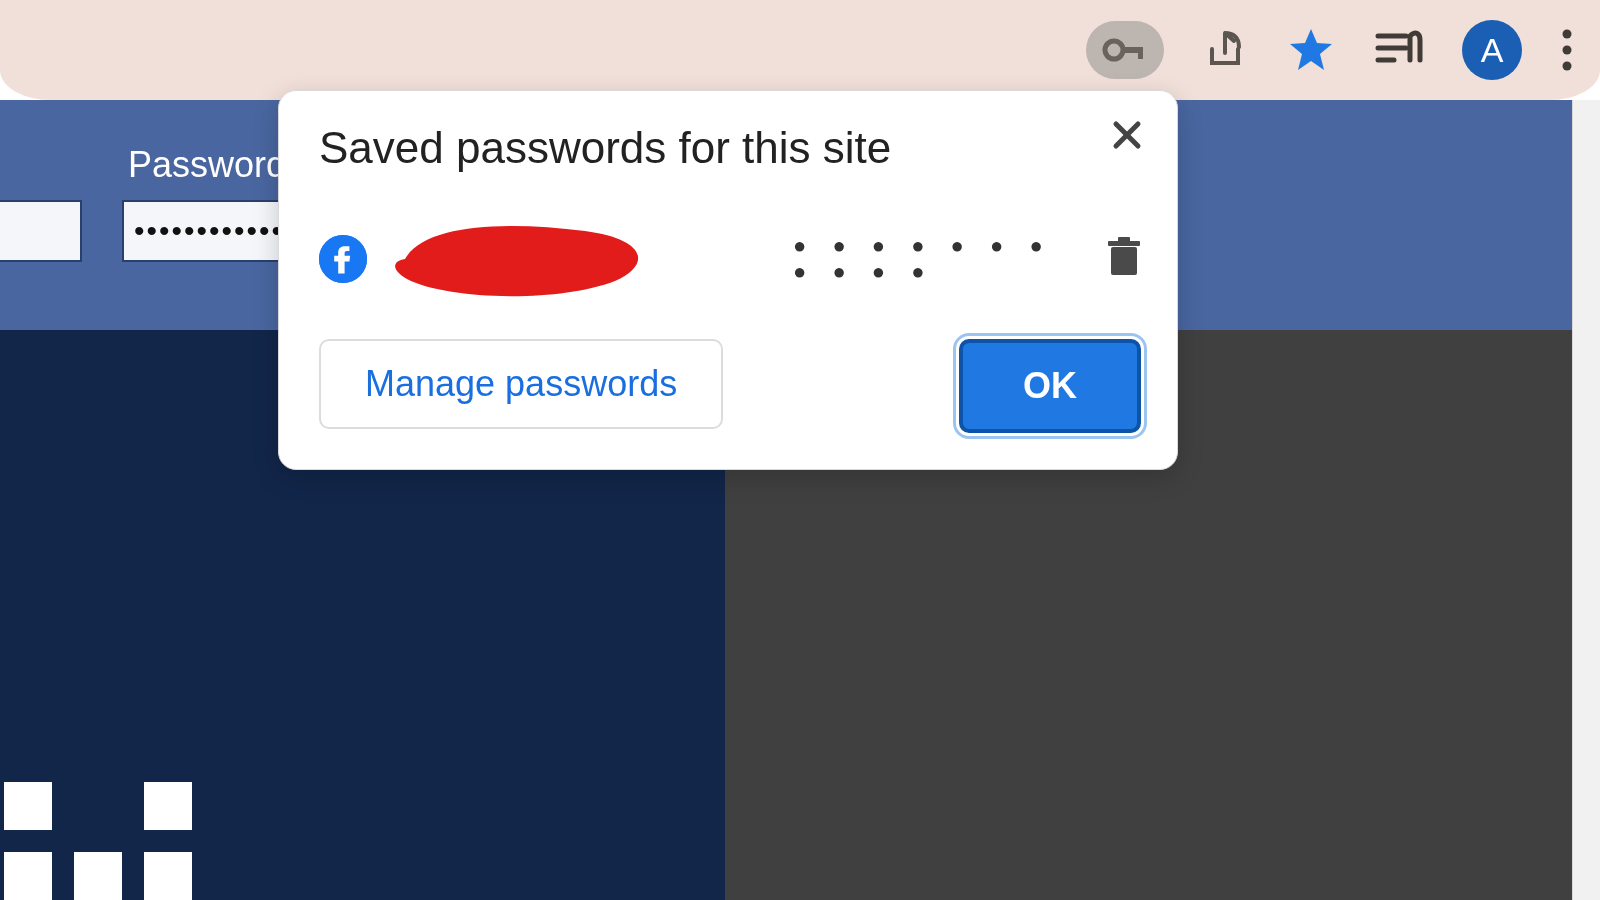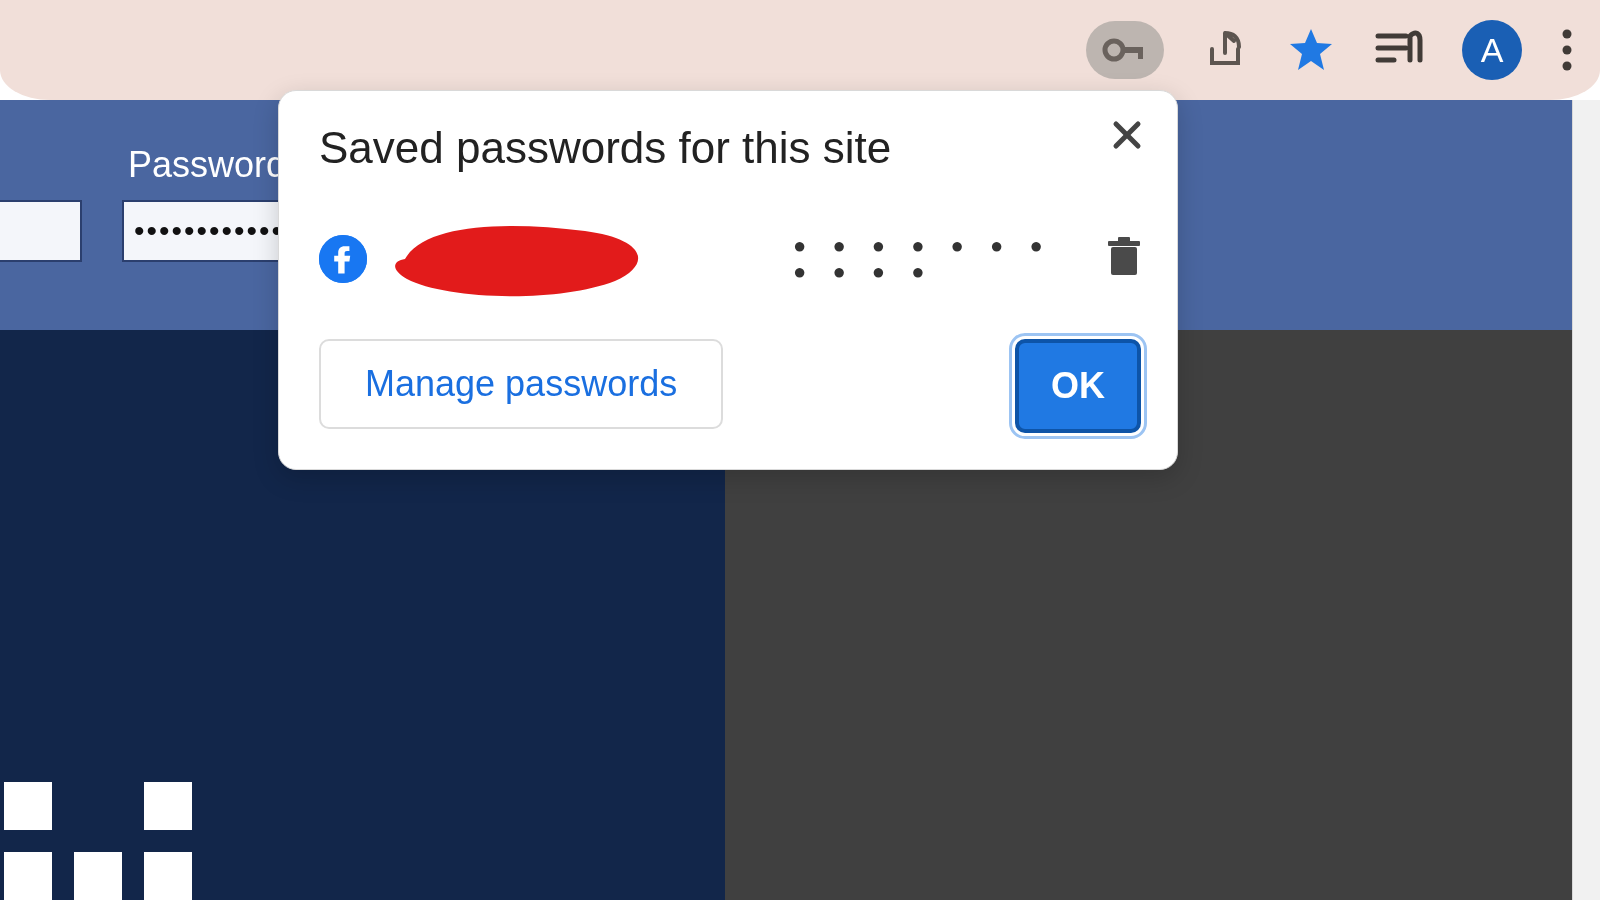--- a/index.html
+++ b/index.html
@@ -140,21 +140,21 @@
     color:#1a6fe0;
     font-size: 36px;
     padding: 22px 44px;
     border-radius: 10px;
     cursor:pointer;
   }
   .btn-ok {
     background:#2079e3;
     color:#fff;
     font-size: 36px; font-weight:600;
-    padding: 22px 32px;
+    padding: 22px 60px;
     border-radius: 10px;
     border: 4px solid #0d54a8;
     outline: 3px solid #9cc4f3;
     outline-offset: 3px;
     cursor:pointer;
   }
 </style>
 </head>
 <body>
 

